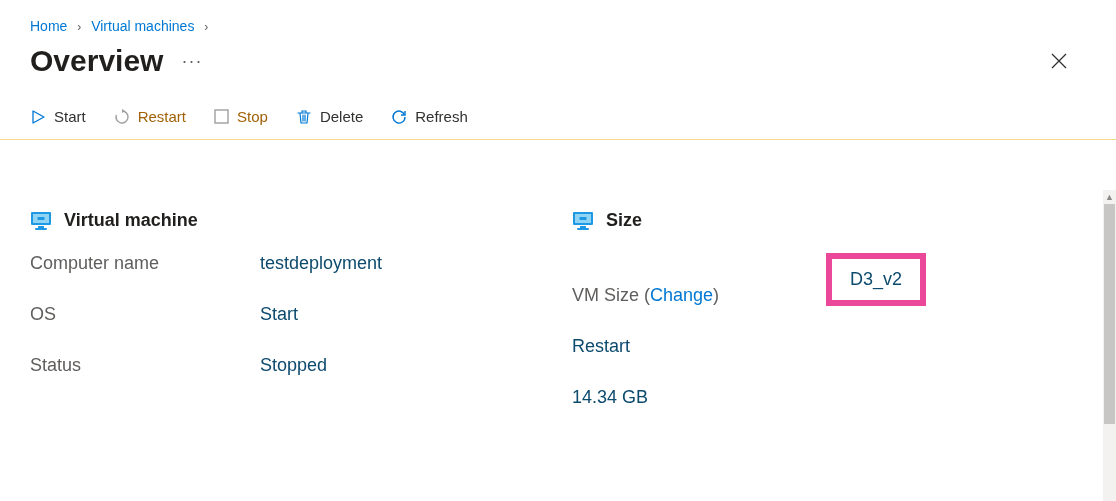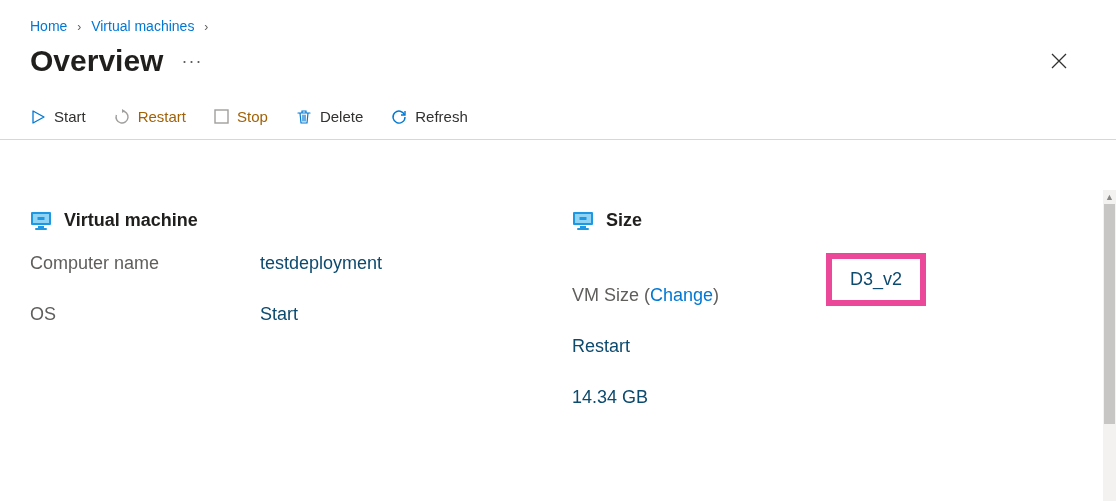--- a/index.html
+++ b/index.html
@@ -232,20 +232,24 @@
       </div>
 
       <div class="kv-row">
         <span class="kv-label">Computer name</span>
         <span class="kv-value">testdeployment</span>
       </div>
       <div class="kv-row">
         <span class="kv-label">OS</span>
         <span class="kv-value">Start</span>
       </div>
+      <div class="kv-row">
+        <span class="kv-label">Status</span>
+        <span class="kv-value">Stopped</span>
+      </div>
     </div>
 
     <div class="col col-size">
       <div class="section-head">
         <span class="monitor-icon">
           <svg width="22" height="20" viewBox="0 0 22 20">
               <rect x="1" y="1" width="20" height="13" rx="1" fill="#1e98e3"></rect>
               <rect x="3" y="3" width="16" height="9" fill="#8fd3f5"></rect>
               <rect x="7.5" y="6" width="7" height="3" rx="0.5" fill="#1e98e3"></rect>
               <rect x="8" y="15" width="6" height="2" fill="#1e98e3"></rect>

